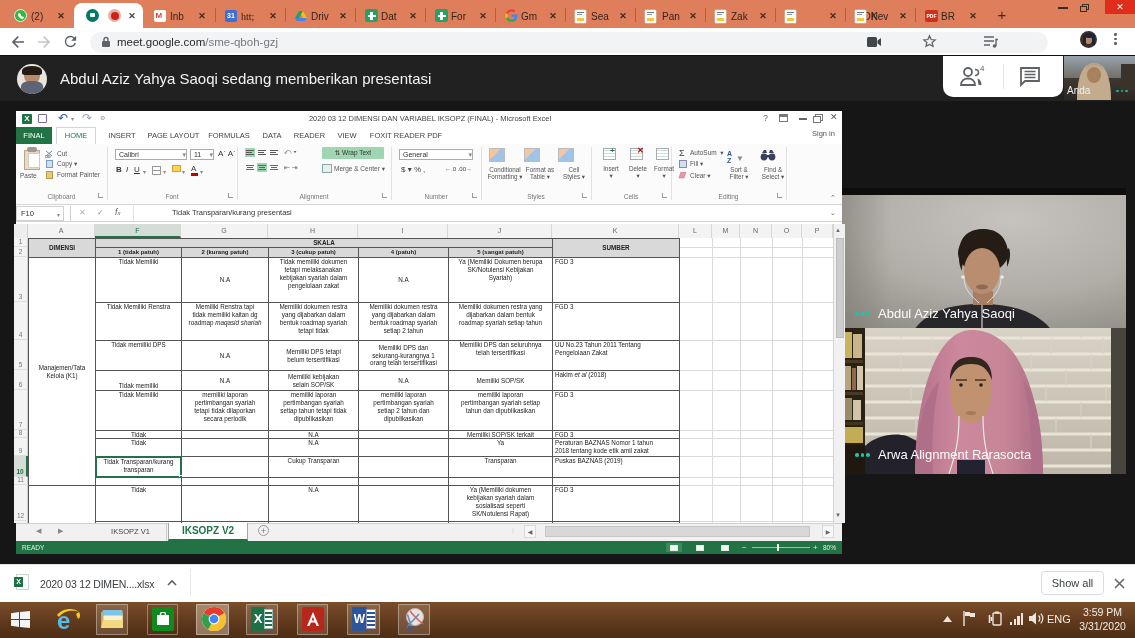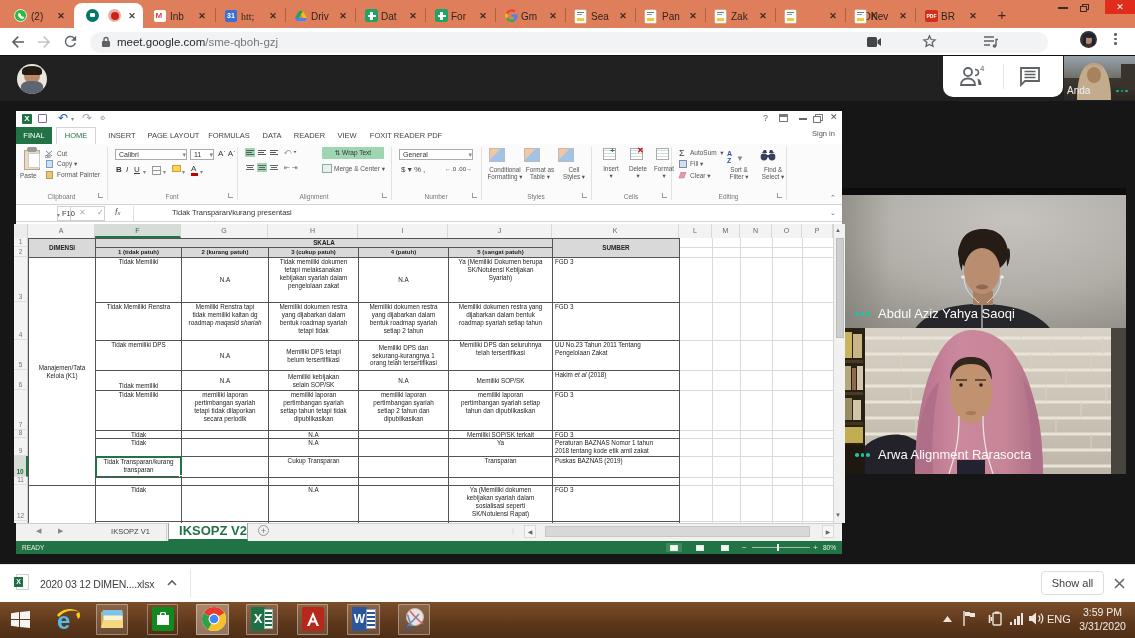--- a/index.html
+++ b/index.html
@@ -141,20 +141,21 @@
 <div class="a" style="left:1114px;top:37.5px;width:2.6px;height:2.6px;border-radius:50%;background:#5f6368;"></div>
 <div class="a" style="left:1114px;top:42px;width:2.6px;height:2.6px;border-radius:50%;background:#5f6368;"></div>
 <div class="a" style="left:0;top:55px;width:1135px;height:2px;background:#101010;"></div>
 <div class="a" style="left:0;top:56px;width:1135px;height:546px;background:#161616;"></div>
 <div class="a" style="left:0;top:56px;width:1135px;height:45px;background:#212121;"></div>
 <div class="a" style="left:17px;top:64px;width:30px;height:30px;border-radius:50%;background:#e8e4de;overflow:hidden;">
       <div class="a" style="left:7px;top:4px;width:16px;height:16px;border-radius:50%;background:#b98c67;"></div>
       <div class="a" style="left:5px;top:2px;width:20px;height:9px;border-radius:50% 50% 20% 20%;background:#241b15;"></div>
       <div class="a" style="left:4px;top:17px;width:22px;height:13px;border-radius:40% 40% 0 0;background:#5d6473;"></div>
     </div>
+<div class="a" style="left:60px;top:70px;font-size:15px;color:#f2f2f2;">Abdul Aziz Yahya Saoqi sedang memberikan presentasi</div>
 <div class="a" style="left:943px;top:56px;width:120px;height:41px;background:#fff;border-radius:0 0 10px 10px;"></div>
 <svg class="a" style="left:958px;top:65px" width="30" height="22" viewBox="0 0 30 22">
 <circle cx="10" cy="7" r="4" fill="none" stroke="#5f6368" stroke-width="1.8"></circle>
 <path d="M3 20c0-4 3-6.5 7-6.5s7 2.5 7 6.5Z" fill="none" stroke="#5f6368" stroke-width="1.8"></path>
 <path d="M17 4.5c2 0 3.5 1.3 3.5 3S19 10.5 17 10.5" fill="none" stroke="#5f6368" stroke-width="1.6"></path>
 <path d="M19.5 13.5c2.5.8 4 2.8 4 6.5h-3" fill="#5f6368"></path>
 <text x="22" y="6" font-size="8" fill="#5f6368" font-family="Liberation Sans">4</text>
     </svg>
 <div class="a" style="left:1003px;top:64px;width:1px;height:25px;background:#e3e3e3;"></div>
 <svg class="a" style="left:1019px;top:66px" width="22" height="21" viewBox="0 0 22 21">
@@ -265,20 +266,21 @@
 <div class="a" style="left:860.5px;top:453px;width:3.5px;height:3.5px;border-radius:50%;background:#1fc3a2;"></div>
 <div class="a" style="left:866.0px;top:453px;width:3.5px;height:3.5px;border-radius:50%;background:#1fc3a2;"></div>
 <div class="a" style="left:878px;top:447px;font-size:13px;color:#fafafa;">Arwa Alignment Rarasocta</div>
 <div class="a" style="left:16px;top:111px;width:826px;height:443px;background:#fff;"></div>
 <div class="a" style="left:22px;top:114px;width:10px;height:10px;background:#1e7145;border-radius:1px;color:#fff;font-size:8px;line-height:10px;text-align:center;font-weight:bold;">X</div>
 <div class="a" style="left:38px;top:114px;width:9px;height:9px;border:1.5px solid #7c66a4;border-radius:1px;"></div>
 <div class="a" style="left:58px;top:113px;width:12px;height:11px;color:#2b579a;font-size:12px;line-height:11px;">↶</div>
 <div class="a" style="left:71px;top:117px;width:5px;height:5px;color:#888;font-size:6px;line-height:5px;">▾</div>
 <div class="a" style="left:82px;top:113px;width:12px;height:11px;color:#9aa7b8;font-size:12px;line-height:11px;">↷</div>
 <div class="a" style="left:100px;top:115px;width:6px;height:6px;color:#999;font-size:6px;line-height:6px;">⚙</div>
+<div class="a" style="left:250px;top:114px;width:360px;font-size:7.5px;color:#444;text-align:center;">2020 03 12 DIMENSI DAN VARIABEL IKSOPZ (FINAL) - Microsoft Excel</div>
 <div class="a" style="left:763px;top:113px;font-size:9px;color:#666;">?</div>
 <div class="a" style="left:779px;top:114px;width:9px;height:8px;border:1px solid #777;">
       <div style="height:2px;background:#777;"></div>
     </div>
 <div class="a" style="left:799px;top:118px;width:8px;height:1.5px;background:#666;"></div>
 <div class="a" style="left:815px;top:114px;width:8px;height:7px;border:1px solid #777;"></div>
 <div class="a" style="left:813px;top:116px;width:8px;height:7px;border:1px solid #777;background:#fff;"></div>
 <div class="a" style="left:830px;top:112px;font-size:9px;color:#555;">✕</div>
 <div class="a" style="left:812px;top:129px;font-size:7.5px;color:#555;">Sign in</div>
 <div class="a" style="left:16px;top:127px;width:36px;height:17px;background:#217346;color:#fff;font-size:7.5px;line-height:17px;text-align:center;">FINAL</div>
@@ -407,21 +409,21 @@
 <div class="a" style="left:722px;top:166px;width:34px;font-size:6.3px;color:#555;text-align:center;">Sort &amp;<br>Filter ▾</div>
 <svg class="a" style="left:760px;top:149px" width="16" height="13" viewBox="0 0 16 13">
       <path d="M2 4 4 1h2l1 3Z M9 4l1-3h2l2 3Z" fill="#3a3f5c"></path>
       <circle cx="4" cy="8" r="3.4" fill="#3a3f5c"></circle>
       <circle cx="12" cy="8" r="3.4" fill="#3a3f5c"></circle>
       <rect x="6.5" y="6" width="3" height="2.4" fill="#3a3f5c"></rect>
     </svg>
 <div class="a" style="left:757px;top:166px;width:32px;font-size:6.3px;color:#555;text-align:center;">Find &amp;<br>Select ▾</div>
 <div class="a" style="left:830px;top:194px;font-size:7px;color:#666;">⌃</div>
 <div class="a" style="left:16px;top:205px;width:826px;height:17px;background:#fff;border-bottom:1px solid #d4d4d4;"></div>
-<div class="a" style="left:16px;top:206px;width:48px;height:15px;border:1px solid #d0d0d0;font-size:7.5px;color:#333;line-height:14px;padding-left:4px;margin-left:41px;">F10</div>
+<div class="a" style="left:16px;top:206px;width:48px;height:15px;border:1px solid #d0d0d0;font-size:7.5px;color:#333;line-height:14px;padding-left:4px;">F10</div>
 <div class="a" style="left:57px;top:211px;font-size:6px;color:#888;">▾</div>
 <div class="a" style="left:70px;top:206px;width:1px;height:15px;background:#d0d0d0;"></div>
 <div class="a" style="left:79px;top:208px;font-size:8px;color:#b0b0b0;">✕</div>
 <div class="a" style="left:97px;top:208px;font-size:8px;color:#999;">✓</div>
 <div class="a" style="left:115px;top:207px;font-size:8.5px;color:#555;font-style:italic;">f<span style="font-size:6px;">x</span></div>
 <div class="a" style="left:133px;top:206px;width:1px;height:15px;background:#e0e0e0;"></div>
 <div class="a" style="left:172px;top:208px;font-size:7.5px;color:#333;">Tidak Transparan/kurang presentasi</div>
 <div class="a" style="left:830px;top:209px;font-size:7px;color:#666;">⌄</div>
 <div class="a" style="left:14px;top:224px;width:831px;height:14px;background:#f3f3f3;border-bottom:1px solid #cfcfcf;"></div>
 <div class="a" style="left:14px;top:224px;width:14px;height:14px;background:#ededed;border-right:1px solid #cfcfcf;"></div>
@@ -694,21 +696,21 @@
       <span>Keputusan Menteri Agama Nomor 733</span>
     </div>
 <div class="a" style="left:833px;top:224px;width:12px;height:299px;background:#f1f1f1;border-left:1px solid #d4d4d4;"></div>
 <div class="a" style="left:835px;top:227px;font-size:6px;color:#666;">▲</div>
 <div class="a" style="left:835.5px;top:238px;width:8px;height:100px;background:#cdcdcd;border:1px solid #bdbdbd;"></div>
 <div class="a" style="left:835px;top:512px;font-size:6px;color:#666;">▼</div>
 <div class="a" style="left:16px;top:523px;width:826px;height:18px;background:#f1f1f1;border-top:1px solid #cfcfcf;"></div>
 <div class="a" style="left:36px;top:527px;font-size:7px;color:#888;">◀</div>
 <div class="a" style="left:58px;top:527px;font-size:7px;color:#888;">▶</div>
 <div class="a" style="left:95px;top:523px;width:72px;height:18px;font-size:7.5px;color:#444;line-height:18px;text-align:center;border-right:1px solid #cfcfcf;">IKSOPZ V1</div>
-<div class="a" style="left:168px;top:523px;width:80px;height:18px;background:#fff;border:1px solid #a6a6a6;border-top:none;border-bottom:2px solid #217346;font-size:13px;font-weight:bold;color:#217346;line-height:16px;text-align:right;">IKSOPZ V2</div>
+<div class="a" style="left:168px;top:523px;width:80px;height:18px;background:#fff;border:1px solid #a6a6a6;border-top:none;border-bottom:2px solid #217346;font-size:10px;font-weight:bold;color:#217346;line-height:16px;text-align:center;">IKSOPZ V2</div>
 <div class="a" style="left:258px;top:525px;width:11px;height:11px;border:1px solid #999;border-radius:50%;font-size:9px;line-height:10px;text-align:center;color:#777;">+</div>
 <div class="a" style="left:510px;top:527px;font-size:6px;color:#999;">⋮</div>
 <div class="a" style="left:524px;top:525px;width:12px;height:13px;background:#f7f7f7;border:1px solid #d9d9d9;font-size:6px;line-height:12px;text-align:center;color:#666;">◀</div>
 <div class="a" style="left:545px;top:526px;width:265px;height:11px;background:#d8d8d8;border:1px solid #c6c6c6;"></div>
 <div class="a" style="left:822px;top:525px;width:12px;height:13px;background:#f7f7f7;border:1px solid #d9d9d9;font-size:6px;line-height:12px;text-align:center;color:#666;">▶</div>
 <div class="a" style="left:16px;top:541px;width:826px;height:13px;background:#217346;"></div>
 <div class="a" style="left:22px;top:544px;font-size:6.5px;color:#e8f0e8;">READY</div>
 <div class="a" style="left:666px;top:543px;width:16px;height:9px;background:#3a8a5c;">
       <div style="margin:1.5px auto;width:8px;height:6px;border:1px solid #dfe9df;background:#f5f5f5;"></div>
     </div>

